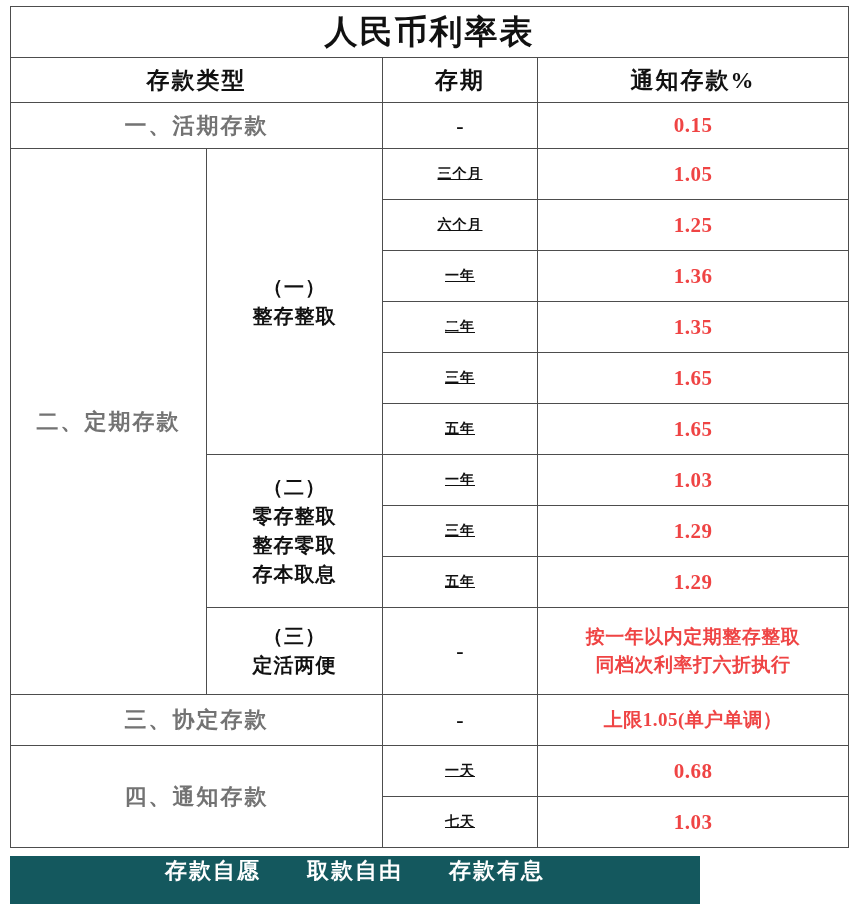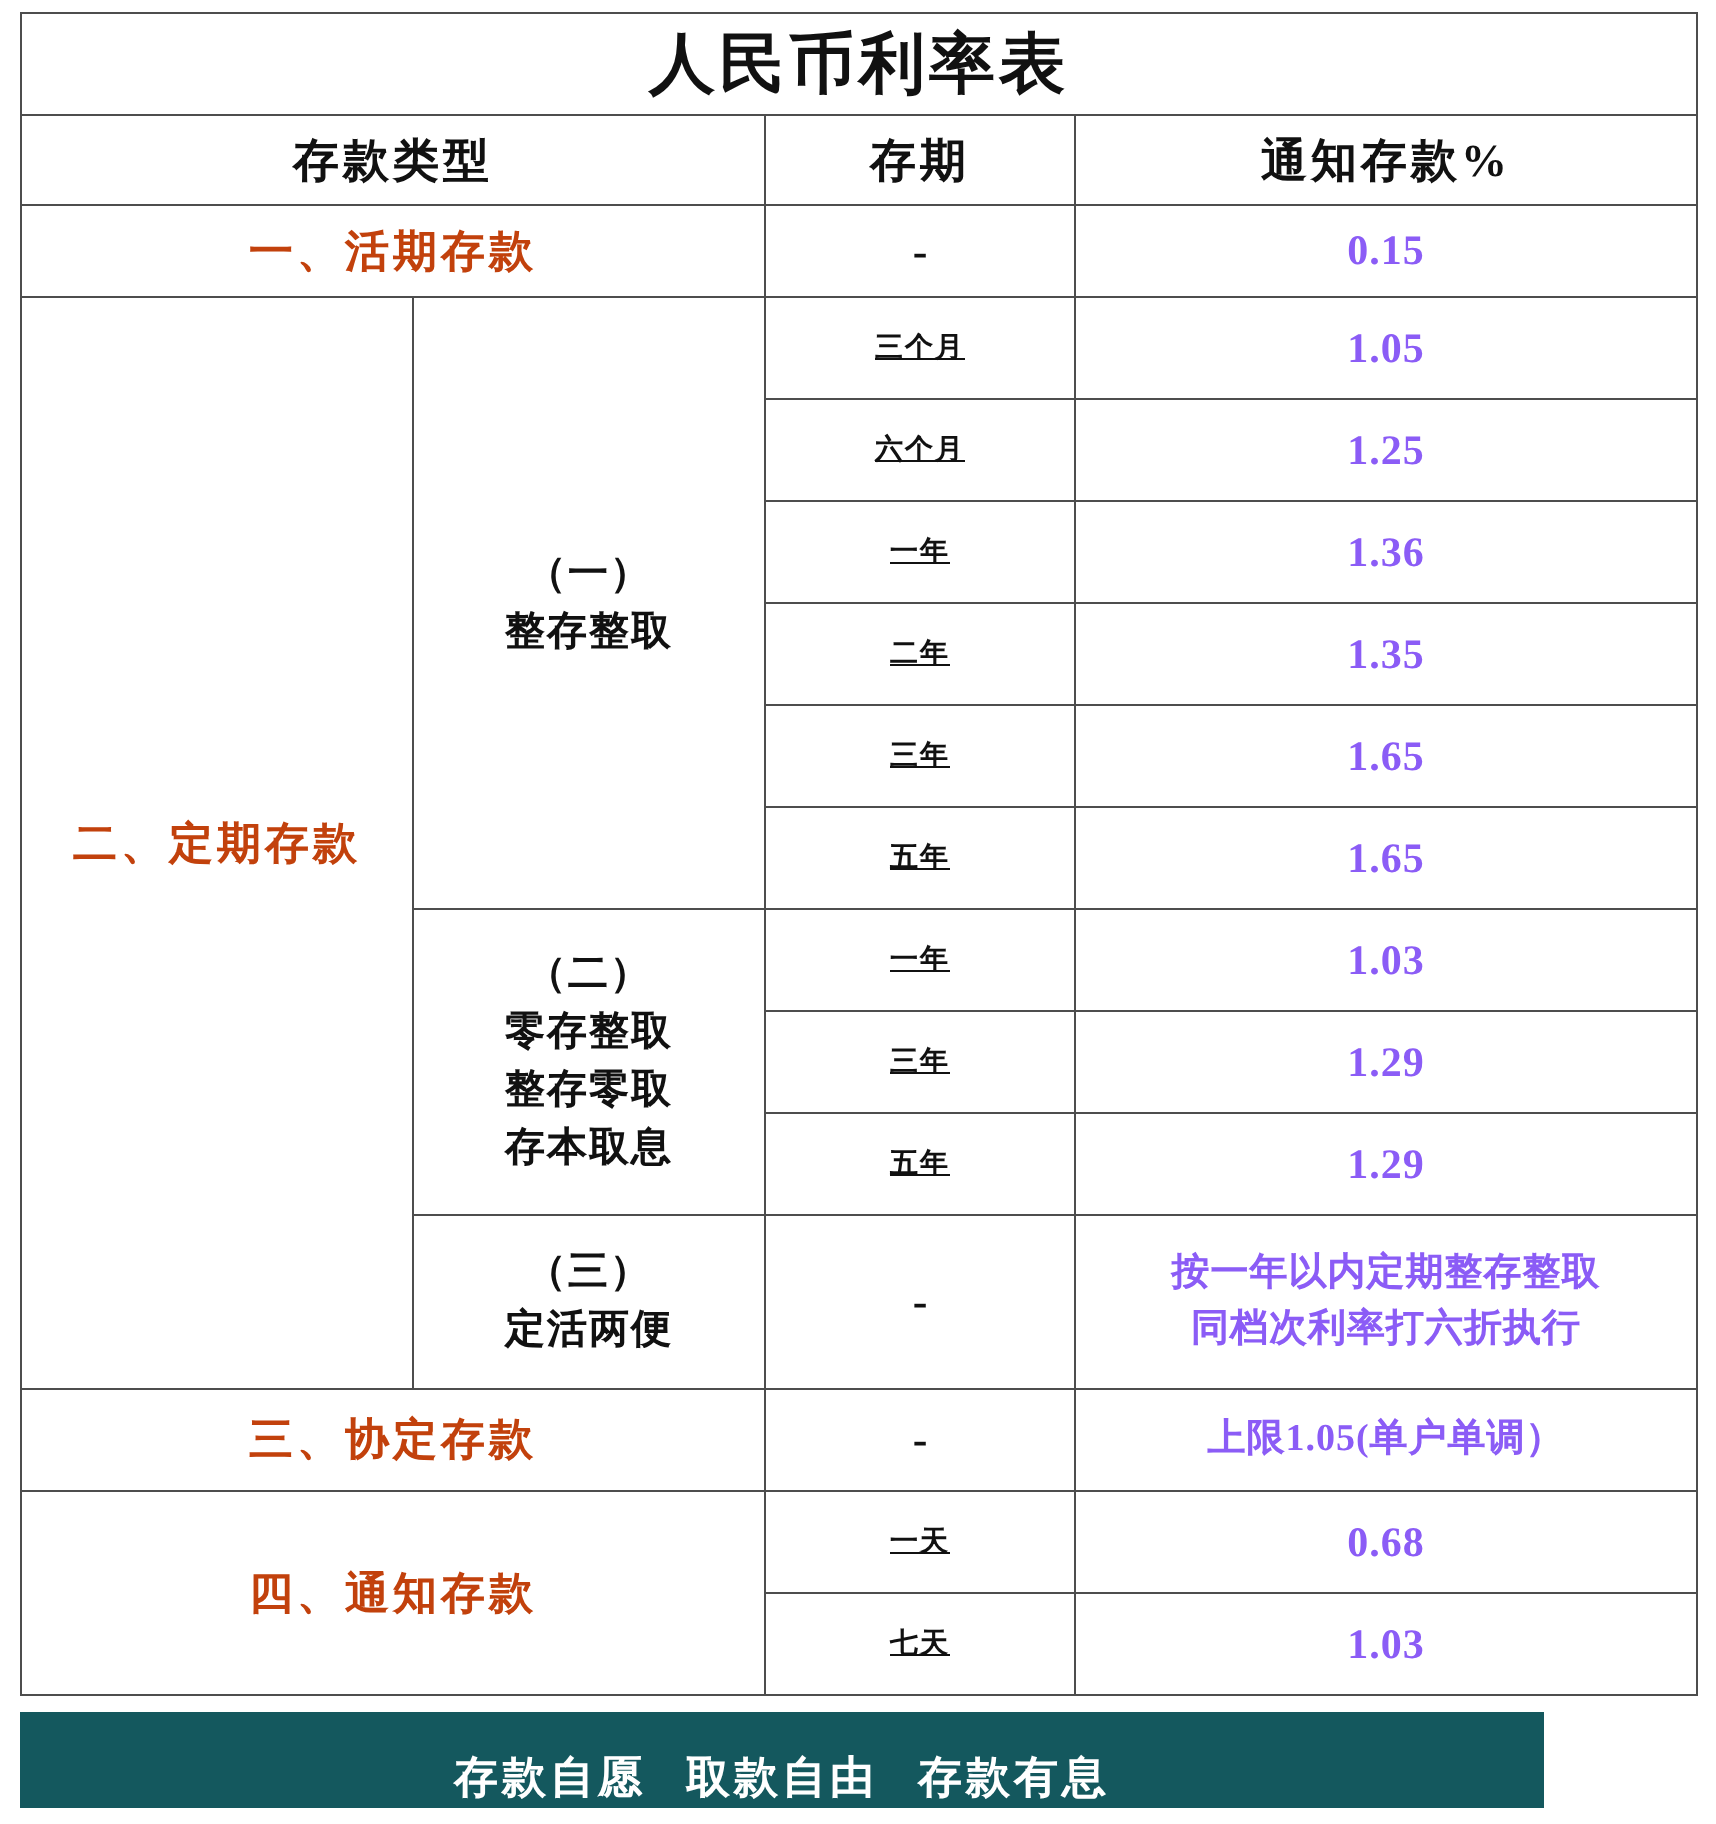--- a/index.html
+++ b/index.html
@@ -44,67 +44,67 @@
     font-weight: bold;
     height: 44px;
     letter-spacing: 2px;
     color: #111111;
     margin-left: 48px;
   }
   .cat-cell {
     font-size: 22px;
     font-weight: bold;
     letter-spacing: 2px;
-    color: #c2410c;
+    color: #737373;
   }
   .sub-cell {
     font-size: 20px;
     font-weight: bold;
     line-height: 1.45;
     letter-spacing: 1px;
     color: #111111;
   }
   .term-cell {
     font-size: 14px;
     font-weight: bold;
     letter-spacing: 1px;
     color: #111111;
     height: 50px;
     text-decoration: underline;
   }
   .rate-cell {
     font-size: 21px;
     font-weight: bold;
-    color: #8b5cf6;
+    color: #ef4444;
     letter-spacing: 0.5px;
   }
   .rate-cell.small {
     font-size: 19px;
     line-height: 1.5;
   }
   .dash {
     font-size: 22px;
     font-weight: bold;
     color: #111111;
   }
   .col-a { width: 196px; }
   .col-b { width: 176px; }
   .col-c { width: 155px; }
   .col-d { width: 311px; }
 
   .footer-bar {
     margin-top: 8px;
-    width: 762px;
+    width: 690px;
     height: 48px;
     background: #14585e;
     color: #ffffff;
     display: flex;
-    align-items: flex-end;
+    align-items: flex-start;
     justify-content: center;
-    gap: 20px;
+    gap: 46px;
     font-size: 22px;
     font-weight: bold;
     letter-spacing: 2px;
     box-sizing: border-box;
   }
   .footer-bar span { white-space: nowrap; }
 </style>
 </head>
 <body>
 

